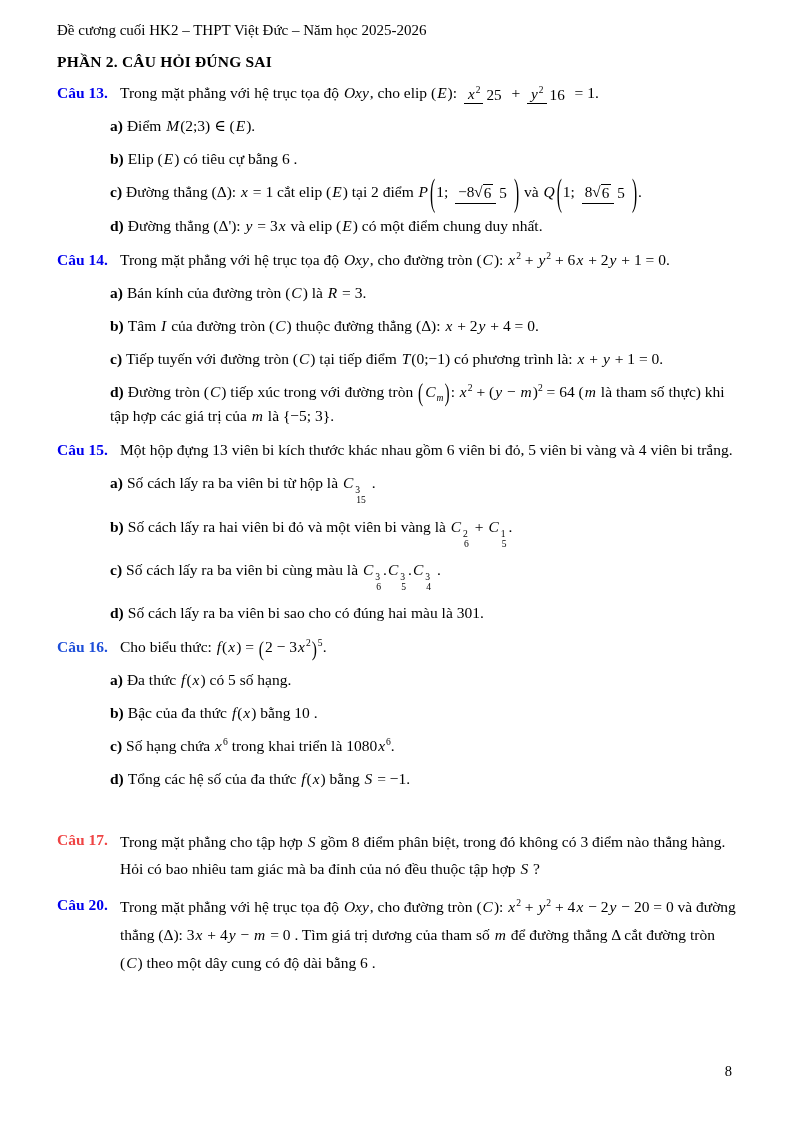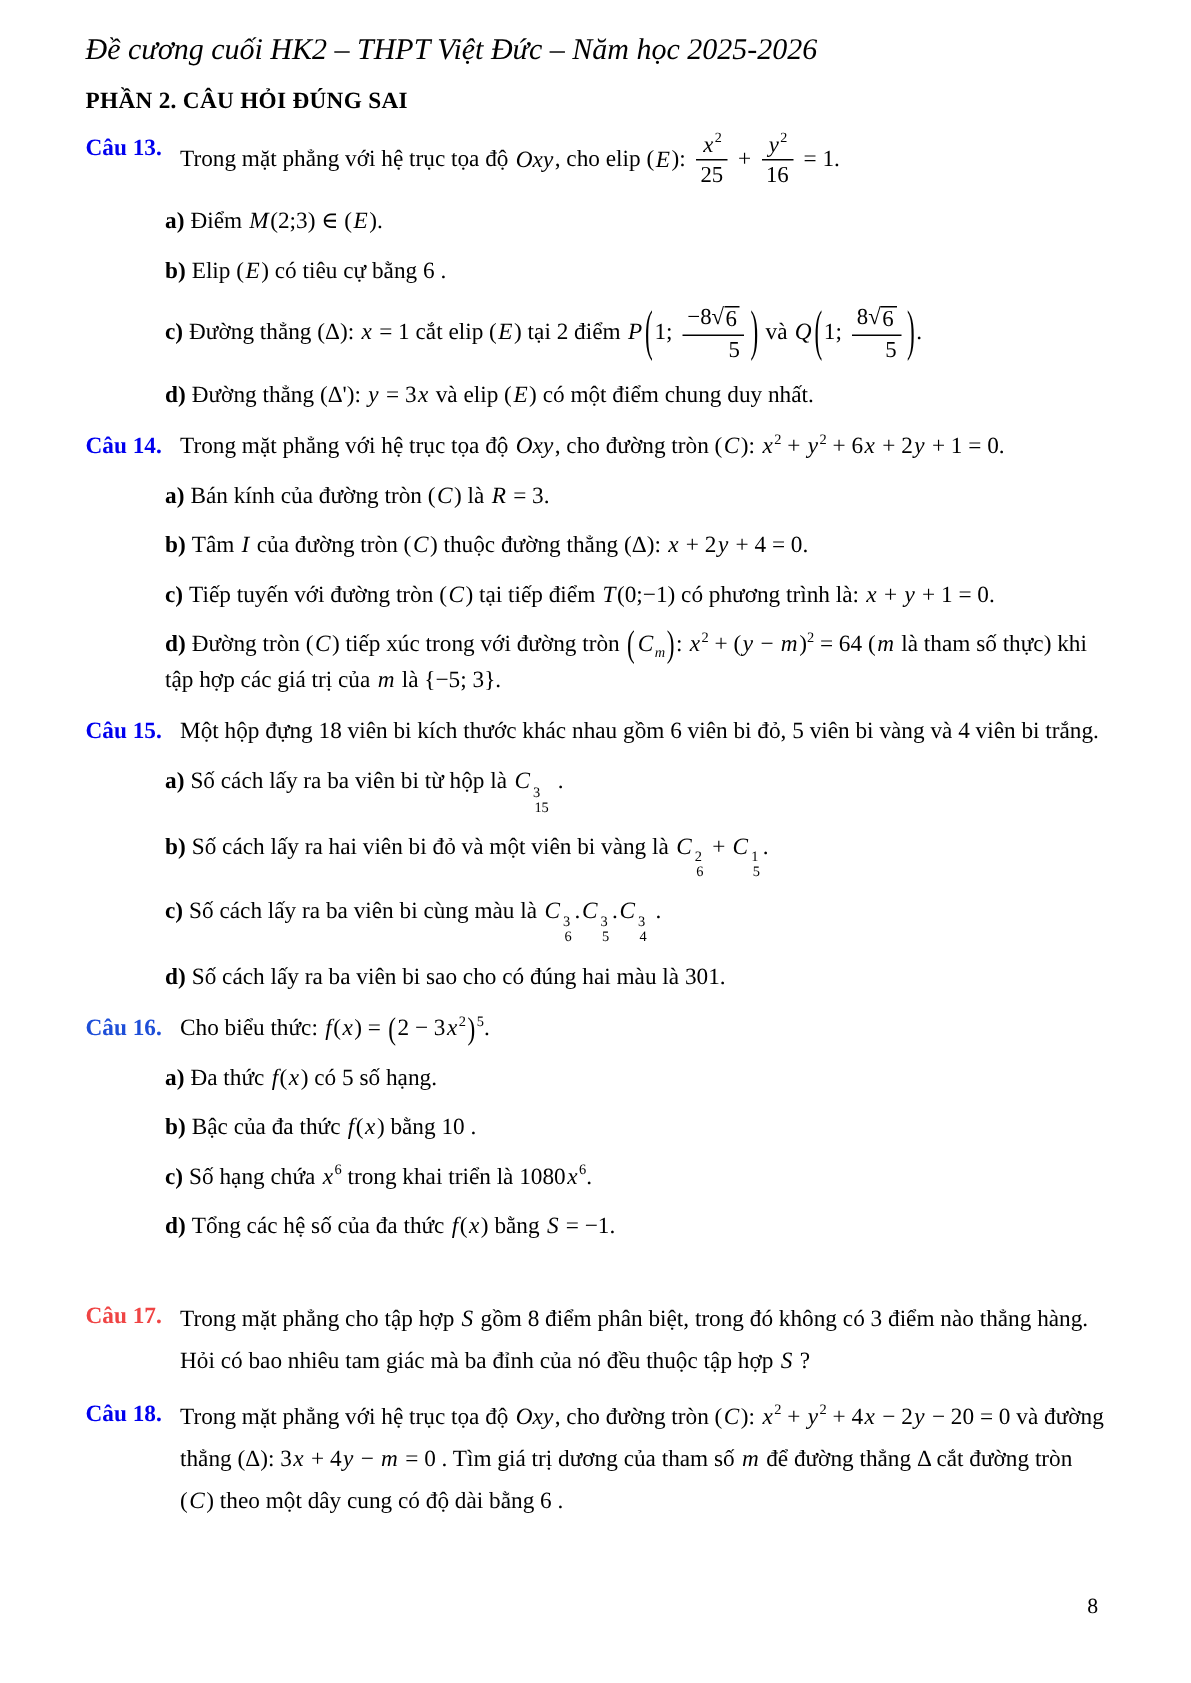--- a/index.html
+++ b/index.html
@@ -2,39 +2,39 @@
 <html><head>
 <meta charset="utf-8">
 <style>
   html,body{margin:0;padding:0;background:#e8e8e8;}
   .page{
     width:794px;height:1122px;margin:0 auto;background:#ffffff;
     box-sizing:border-box;padding:22px 56px 0 57px;position:relative;
     font-family:"Liberation Serif","DejaVu Serif",serif;
     font-size:15.5px;color:#000;overflow:hidden;
   }
-  .doc-header{font-style:italic;font-size:20px;margin-bottom:14px;}
+  .doc-header{font-size:15px;margin-bottom:14px;}
   .section-title{font-weight:bold;font-size:15.5px;margin:12px 0 4px 0;letter-spacing:0.2px;}
   .section + .section{margin-top:36px;}
   .question{margin:10px 0 6px 0;}
   .q-row{display:flex;align-items:flex-start;}
   .q-label{color:#0000EE;font-weight:bold;flex:0 0 63px;white-space:nowrap;line-height:1.55;}
   .q-stem{flex:1;line-height:1.55;}
   .q-parts{margin-left:53px;}
   .q-part{margin:9px 0;line-height:1.55;}
   .part-label{font-weight:bold;margin-right:4px;}
   .run-text{white-space:pre-wrap;}
   .run-math{font-style:italic;padding:0 1px;}
   sup.run-sup{font-size:0.62em;line-height:0;}
   sub.run-sub{font-size:0.62em;line-height:0;}
   .it{font-style:italic;}
   .run-ss{display:inline-flex;flex-direction:column;align-items:flex-start;
     font-size:0.62em;line-height:1.05;vertical-align:-0.55em;margin-left:1px;margin-right:2px;}
   .ss-sub{margin-left:1px;}
-  .run-frac{display:inline-flex;flex-direction:column;vertical-align:middle;
+  .run-frac{display:inline-flex;vertical-align:middle;
     text-align:center;margin:1px 3px;font-size:0.98em;}
   .frac-num{display:block;border-bottom:1px solid #000;padding:0 3px 1px 3px;line-height:1.15;}
   .frac-den{display:block;padding:1px 3px 0 3px;line-height:1.15;text-align:right;}
   .run-sqrt{display:inline-flex;align-items:stretch;}
   .sqrt-sign{line-height:1.1;}
   .sqrt-body{border-top:1px solid #000;line-height:1.1;padding:0 2px 0 1px;}
   .run-bigp{display:inline-block;vertical-align:-0.08em;line-height:1;margin:0 1px;}
   .page-number{position:absolute;right:62px;bottom:42px;font-size:14.5px;}
   .phan3 .q-stem{line-height:1.8;}
 </style>
@@ -84,21 +84,21 @@
           <div class="q-parts">
             <div class="q-part"><span class="part-label">a)</span><span class="run-text">Bán kính của đường tròn (</span><span class="run-math">C</span><span class="run-text">) là </span><span class="run-math">R</span><span class="run-text"> = 3.</span></div>
             <div class="q-part"><span class="part-label">b)</span><span class="run-text">Tâm </span><span class="run-math">I</span><span class="run-text"> của đường tròn (</span><span class="run-math">C</span><span class="run-text">) thuộc đường thẳng (Δ): </span><span class="run-math">x</span><span class="run-text"> + 2</span><span class="run-math">y</span><span class="run-text"> + 4 = 0.</span></div>
             <div class="q-part"><span class="part-label">c)</span><span class="run-text">Tiếp tuyến với đường tròn (</span><span class="run-math">C</span><span class="run-text">) tại tiếp điểm </span><span class="run-math">T</span><span class="run-text">(0;−1) có phương trình là: </span><span class="run-math">x</span><span class="run-text"> + </span><span class="run-math">y</span><span class="run-text"> + 1 = 0.</span></div>
             <div class="q-part"><span class="part-label">d)</span><span class="run-text">Đường tròn (</span><span class="run-math">C</span><span class="run-text">) tiếp xúc trong với đường tròn </span><span class="run-bigp" style="transform: scaleY(1.6);">(</span><span class="run-math">C</span><sub class="run-sub it">m</sub><span class="run-bigp" style="transform: scaleY(1.6);">)</span><span class="run-text">: </span><span class="run-math">x</span><sup class="run-sup">2</sup><span class="run-text"> + (</span><span class="run-math">y</span><span class="run-text"> − </span><span class="run-math">m</span><span class="run-text">)</span><sup class="run-sup">2</sup><span class="run-text"> = 64 (</span><span class="run-math">m</span><span class="run-text"> là tham số thực) khi tập hợp các giá trị của </span><span class="run-math">m</span><span class="run-text"> là {−5; 3}.</span></div>
           </div>
         </div>
         <div class="question">
           <div class="q-row">
             <span class="q-label" style="color: rgb(0, 0, 238);">Câu 15.</span>
-            <div class="q-stem"><span class="run-text">Một hộp đựng 18 viên bi kích thước khác nhau gồm 6 viên bi đỏ, 5 viên bi vàng và 4 viên bi trắng.</span></div>
+            <div class="q-stem"><span class="run-text">Một hộp đựng 13 viên bi kích thước khác nhau gồm 6 viên bi đỏ, 5 viên bi vàng và 4 viên bi trắng.</span></div>
           </div>
           <div class="q-parts">
             <div class="q-part"><span class="part-label">a)</span><span class="run-text">Số cách lấy ra ba viên bi từ hộp là </span><span class="run-math">C</span><span class="run-ss">
                 <span class="ss-sup">3</span>
                 <span class="ss-sub">15</span>
               </span><span class="run-text"> .</span></div>
             <div class="q-part"><span class="part-label">b)</span><span class="run-text">Số cách lấy ra hai viên bi đỏ và một viên bi vàng là </span><span class="run-math">C</span><span class="run-ss">
                 <span class="ss-sup">2</span>
                 <span class="ss-sub">6</span>
               </span><span class="run-text"> + </span><span class="run-math">C</span><span class="run-ss">
@@ -133,20 +133,20 @@
       </section>
       <section class="section phan3">
         <div class="question">
           <div class="q-row">
             <span class="q-label" style="color: #ef4444;">Câu 17.</span>
             <div class="q-stem"><span class="run-text">Trong mặt phẳng cho tập hợp </span><span class="run-math">S</span><span class="run-text"> gồm 8 điểm phân biệt, trong đó không có 3 điểm nào thẳng hàng. Hỏi có bao nhiêu tam giác mà ba đỉnh của nó đều thuộc tập hợp </span><span class="run-math">S</span><span class="run-text"> ?</span></div>
           </div>
         </div>
         <div class="question">
           <div class="q-row">
-            <span class="q-label" style="color: rgb(0, 0, 238);">Câu 18.</span>
+            <span class="q-label" style="color: rgb(0, 0, 238);">Câu 20.</span>
             <div class="q-stem"><span class="run-text">Trong mặt phẳng với hệ trục tọa độ </span><span class="run-math">Oxy</span><span class="run-text">, cho đường tròn (</span><span class="run-math">C</span><span class="run-text">): </span><span class="run-math">x</span><sup class="run-sup">2</sup><span class="run-text"> + </span><span class="run-math">y</span><sup class="run-sup">2</sup><span class="run-text"> + 4</span><span class="run-math">x</span><span class="run-text"> − 2</span><span class="run-math">y</span><span class="run-text"> − 20 = 0 và đường thẳng (Δ): 3</span><span class="run-math">x</span><span class="run-text"> + 4</span><span class="run-math">y</span><span class="run-text"> − </span><span class="run-math">m</span><span class="run-text"> = 0 . Tìm giá trị dương của tham số </span><span class="run-math">m</span><span class="run-text"> để đường thẳng Δ cắt đường tròn (</span><span class="run-math">C</span><span class="run-text">) theo một dây cung có độ dài bằng 6 .</span></div>
           </div>
         </div>
       </section>
     </div>
   <div class="page-number">8</div>
 </div>
 
 </body></html>

